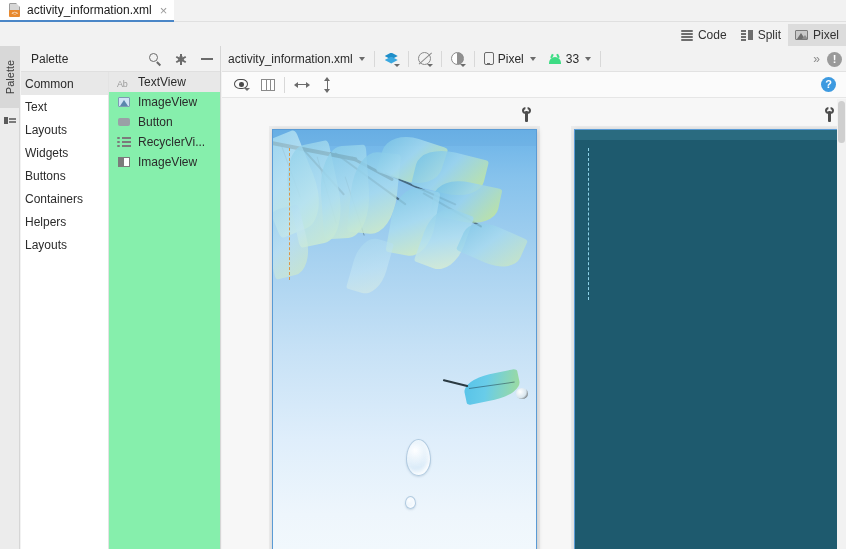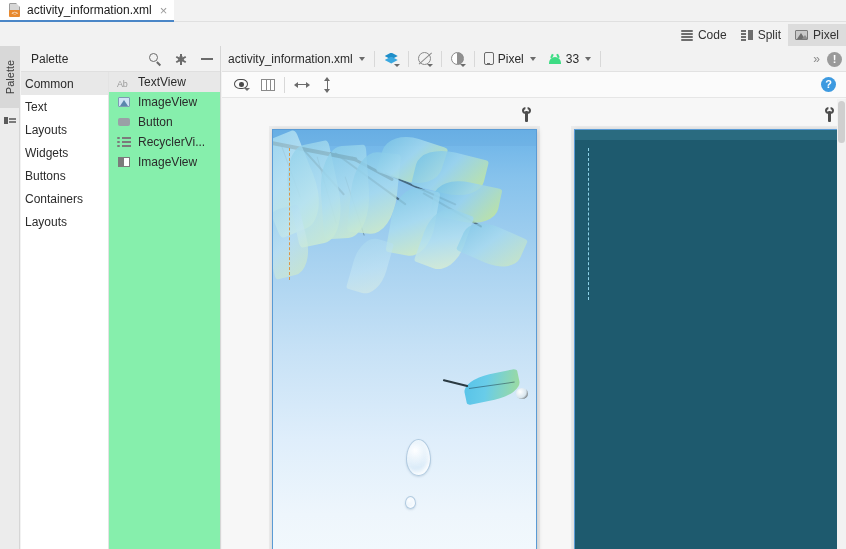--- a/index.html
+++ b/index.html
@@ -398,20 +398,23 @@
             <span>Layouts</span>
           </div>
         <div class="cat">
             <span>Widgets</span>
           </div>
         <div class="cat">
             <span>Buttons</span>
           </div>
         <div class="cat">
             <span>Containers</span>
+          </div>
+        <div class="cat">
+            <span>Helpers</span>
           </div>
         <div class="cat">
             <span>Layouts</span>
           </div>
       </div>
       <div class="item-list">
         <div class="pal-item selected">
           <span class="wicon"><span class="wi-ab">Ab</span></span>
           <span class="nm">TextView</span>
         </div>

